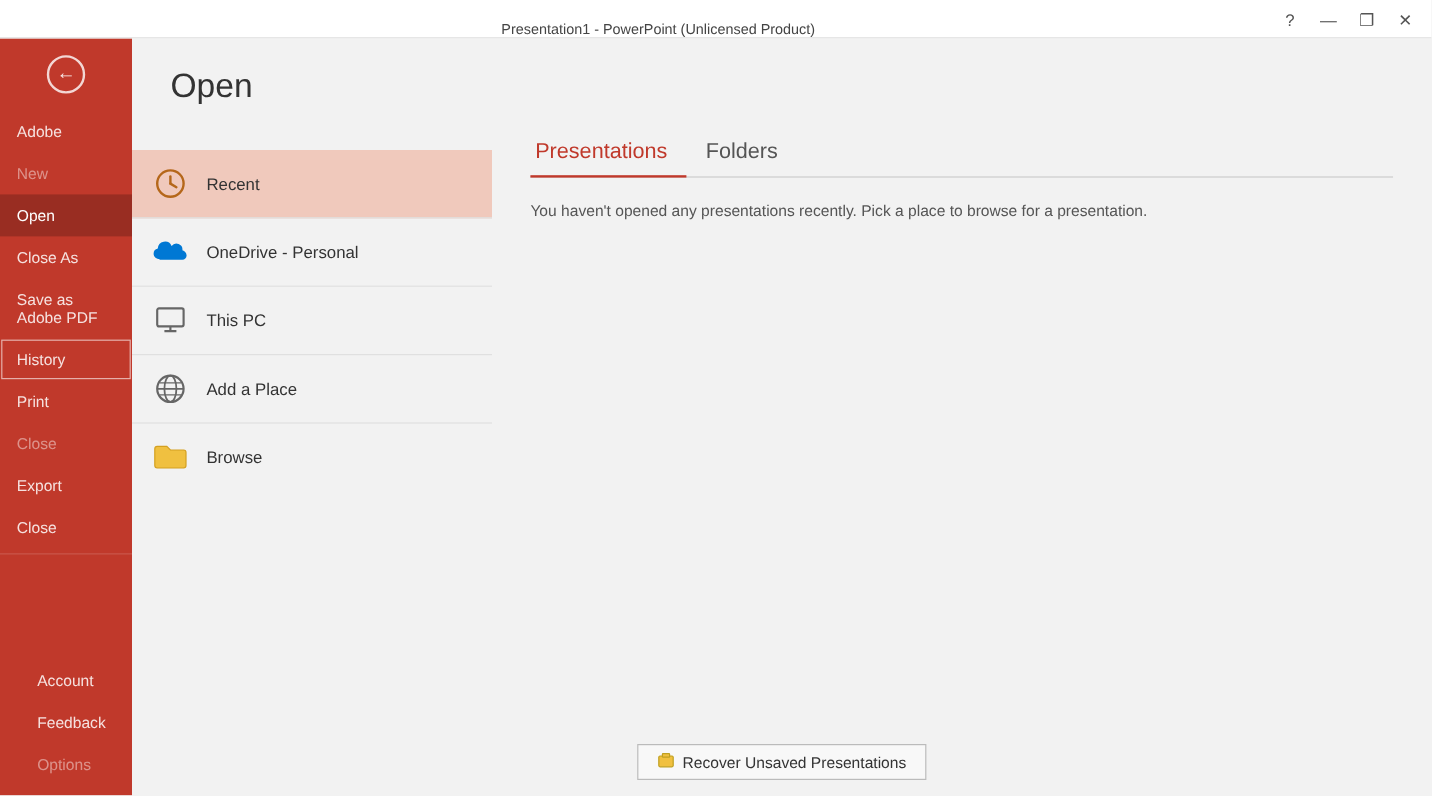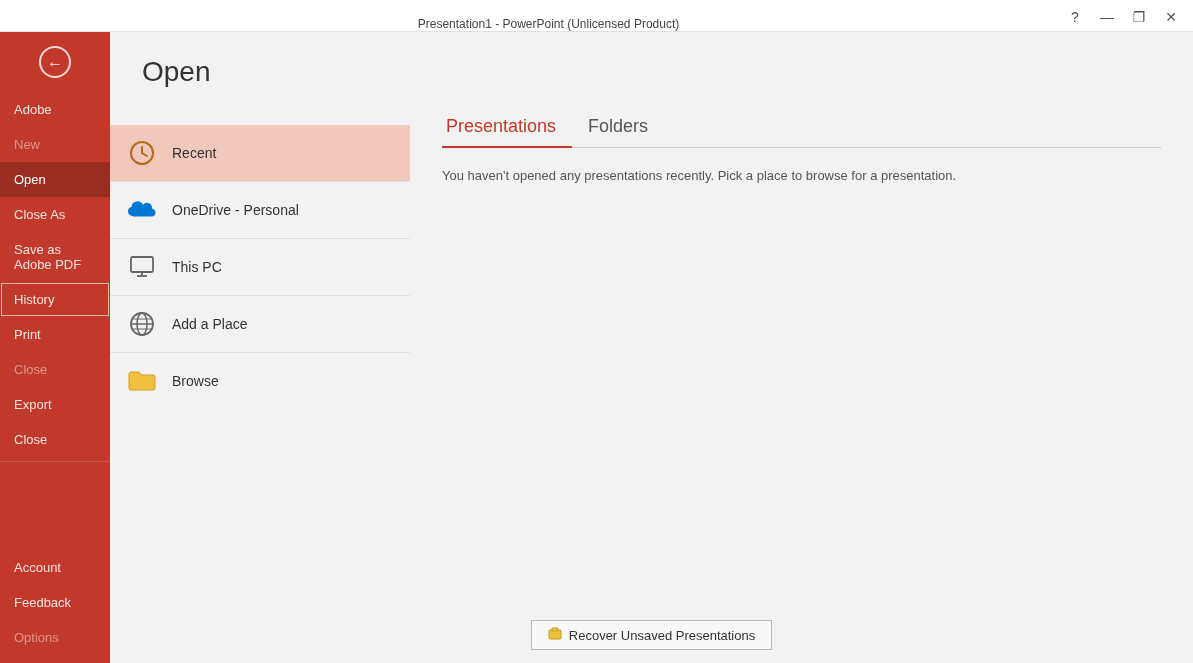--- a/index.html
+++ b/index.html
@@ -108,20 +108,21 @@
       cursor: default;
     }
     .sidebar-divider {
       border: none;
       border-top: 1px solid rgba(255,255,255,0.15);
       margin: 4px 0;
     }
     .sidebar-bottom {
       margin-top: auto;
       padding-bottom: 8px;
+      padding-left: 17px;
     }
 
     
     .main-content {
       flex: 1;
       background: #f2f2f2;
       display: flex;
       flex-direction: column;
       overflow: hidden;
     }

